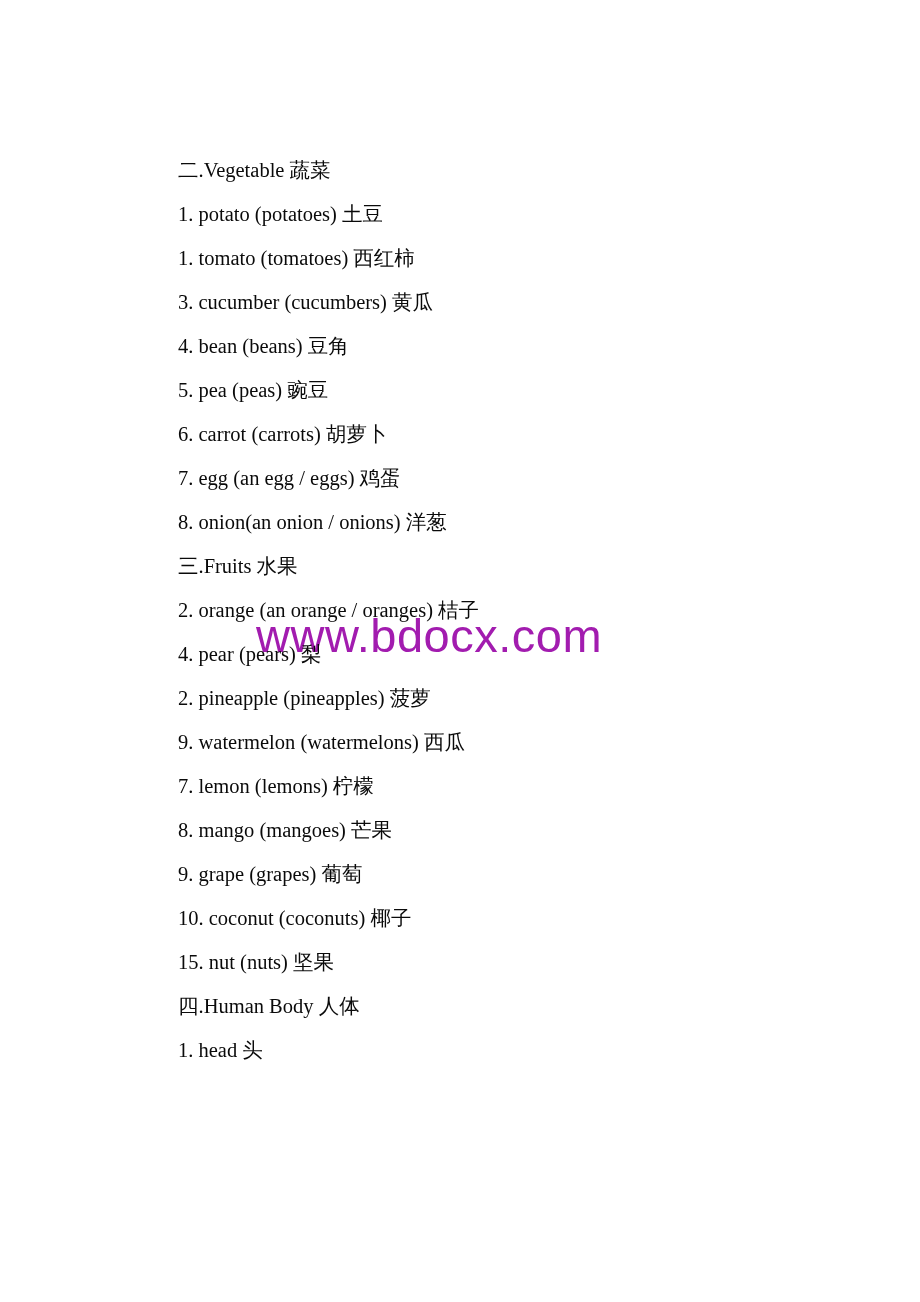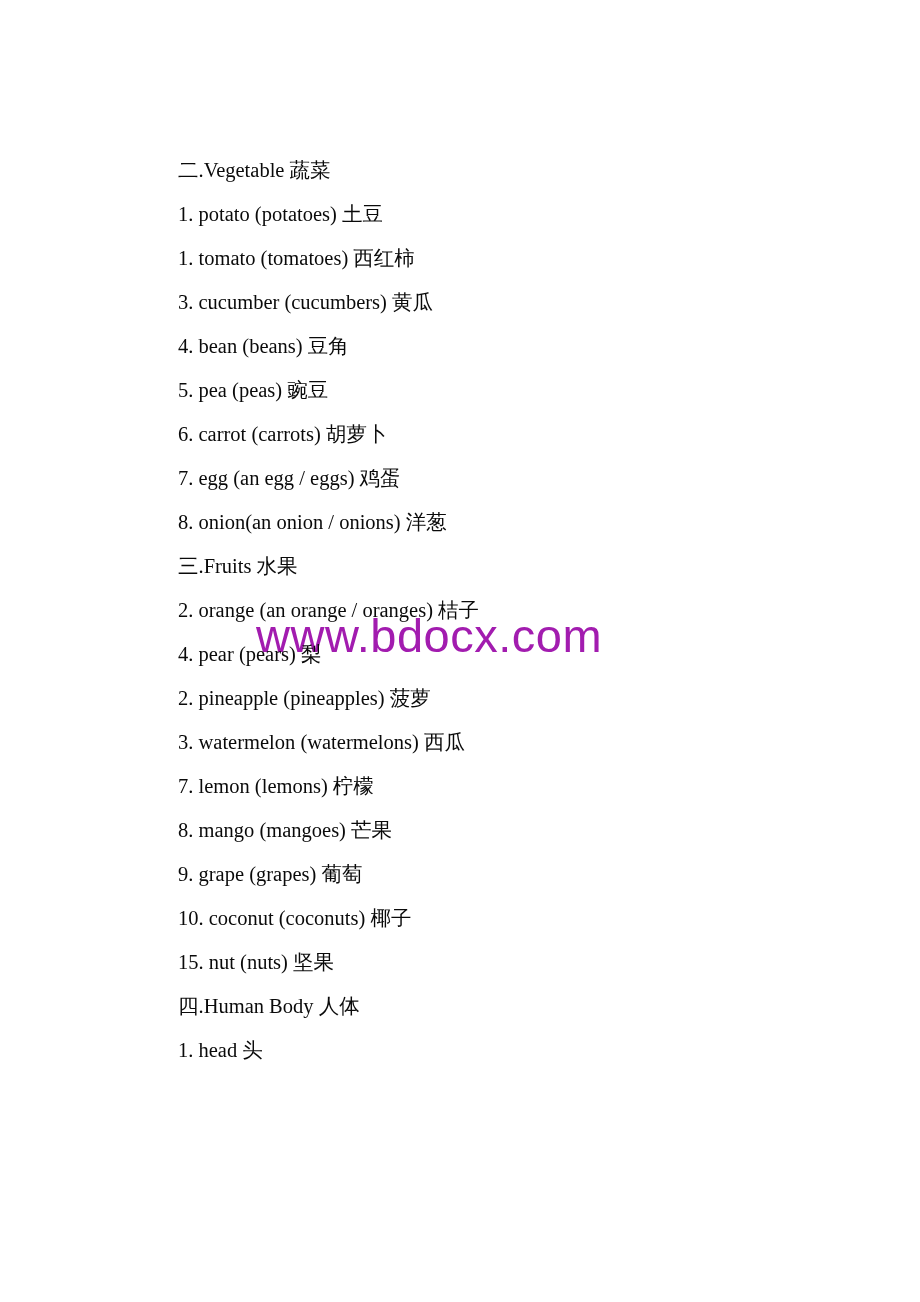--- a/index.html
+++ b/index.html
@@ -76,21 +76,21 @@
       <div class="line">3. cucumber (cucumbers) 黄瓜</div>
       <div class="line">4. bean (beans) 豆角</div>
       <div class="line">5. pea (peas) 豌豆</div>
       <div class="line">6. carrot (carrots) 胡萝卜</div>
       <div class="line">7. egg (an egg / eggs) 鸡蛋</div>
       <div class="line">8. onion(an onion / onions) 洋葱</div>
       <div class="line heading">三.Fruits 水果</div>
       <div class="line">2. orange (an orange / oranges) 桔子</div>
       <div class="line">4. pear (pears) 梨</div>
       <div class="line">2. pineapple (pineapples) 菠萝</div>
-      <div class="line">3. watermelon (watermelons) 西瓜</div>
+      <div class="line">9. watermelon (watermelons) 西瓜</div>
       <div class="line">7. lemon (lemons) 柠檬</div>
       <div class="line">8. mango (mangoes) 芒果</div>
       <div class="line">9. grape (grapes) 葡萄</div>
       <div class="line">10. coconut (coconuts) 椰子</div>
       <div class="line">15. nut (nuts) 坚果</div>
       <div class="line heading">四.Human Body 人体</div>
       <div class="line">1. head 头</div>
     </div>
 
 </div>

